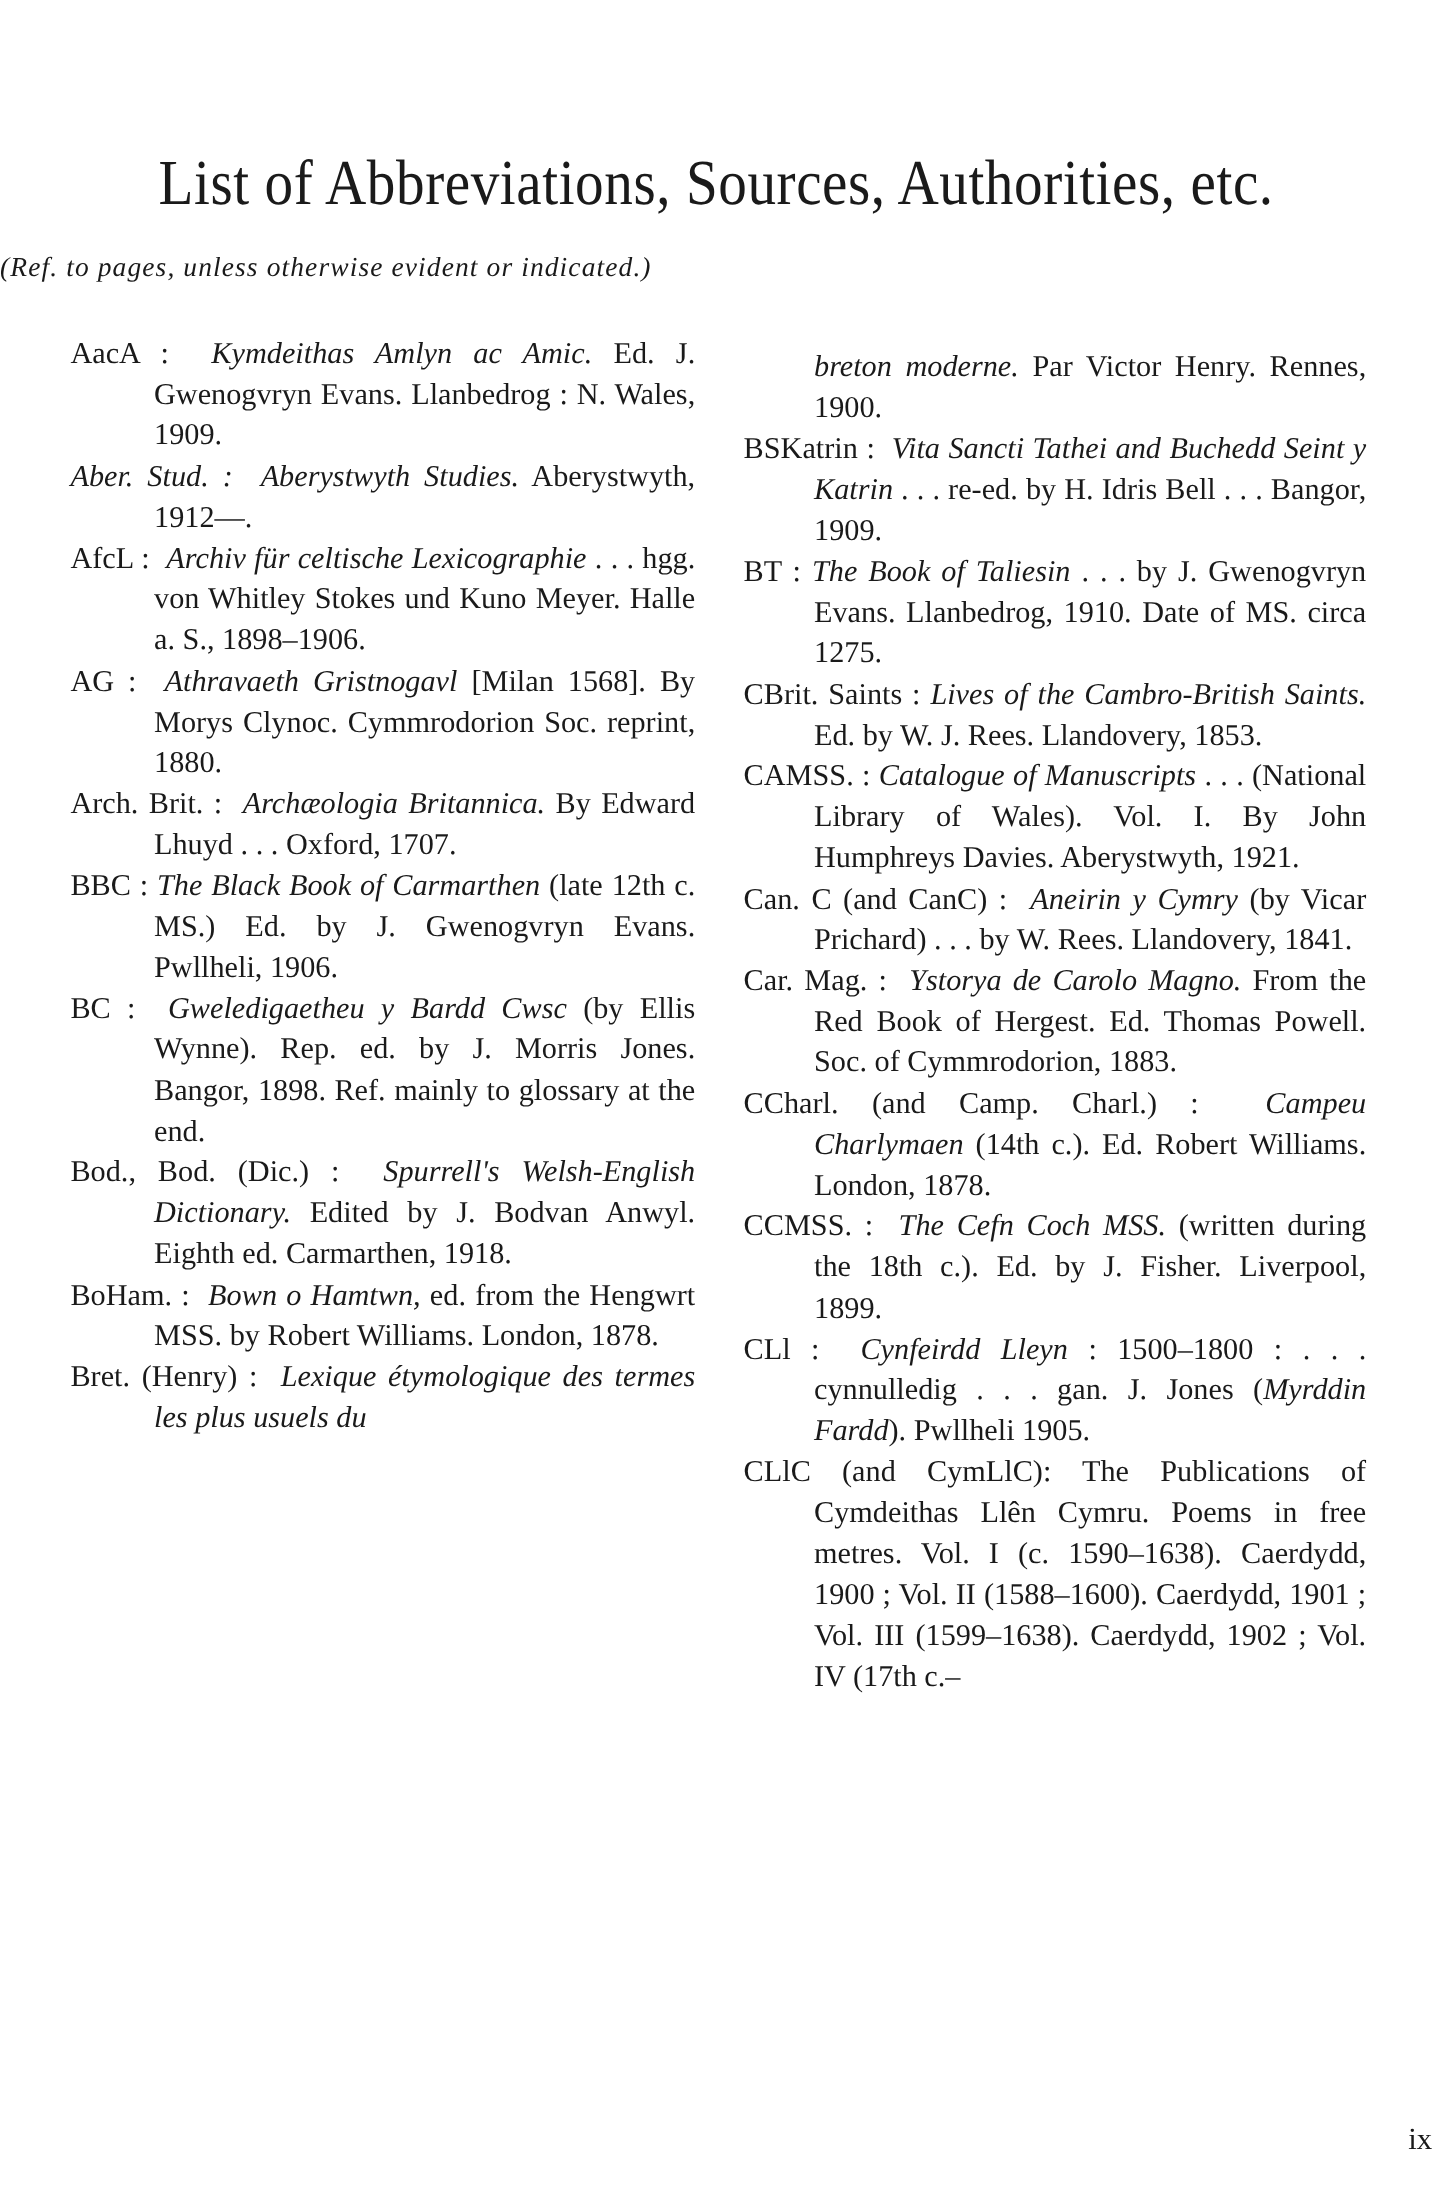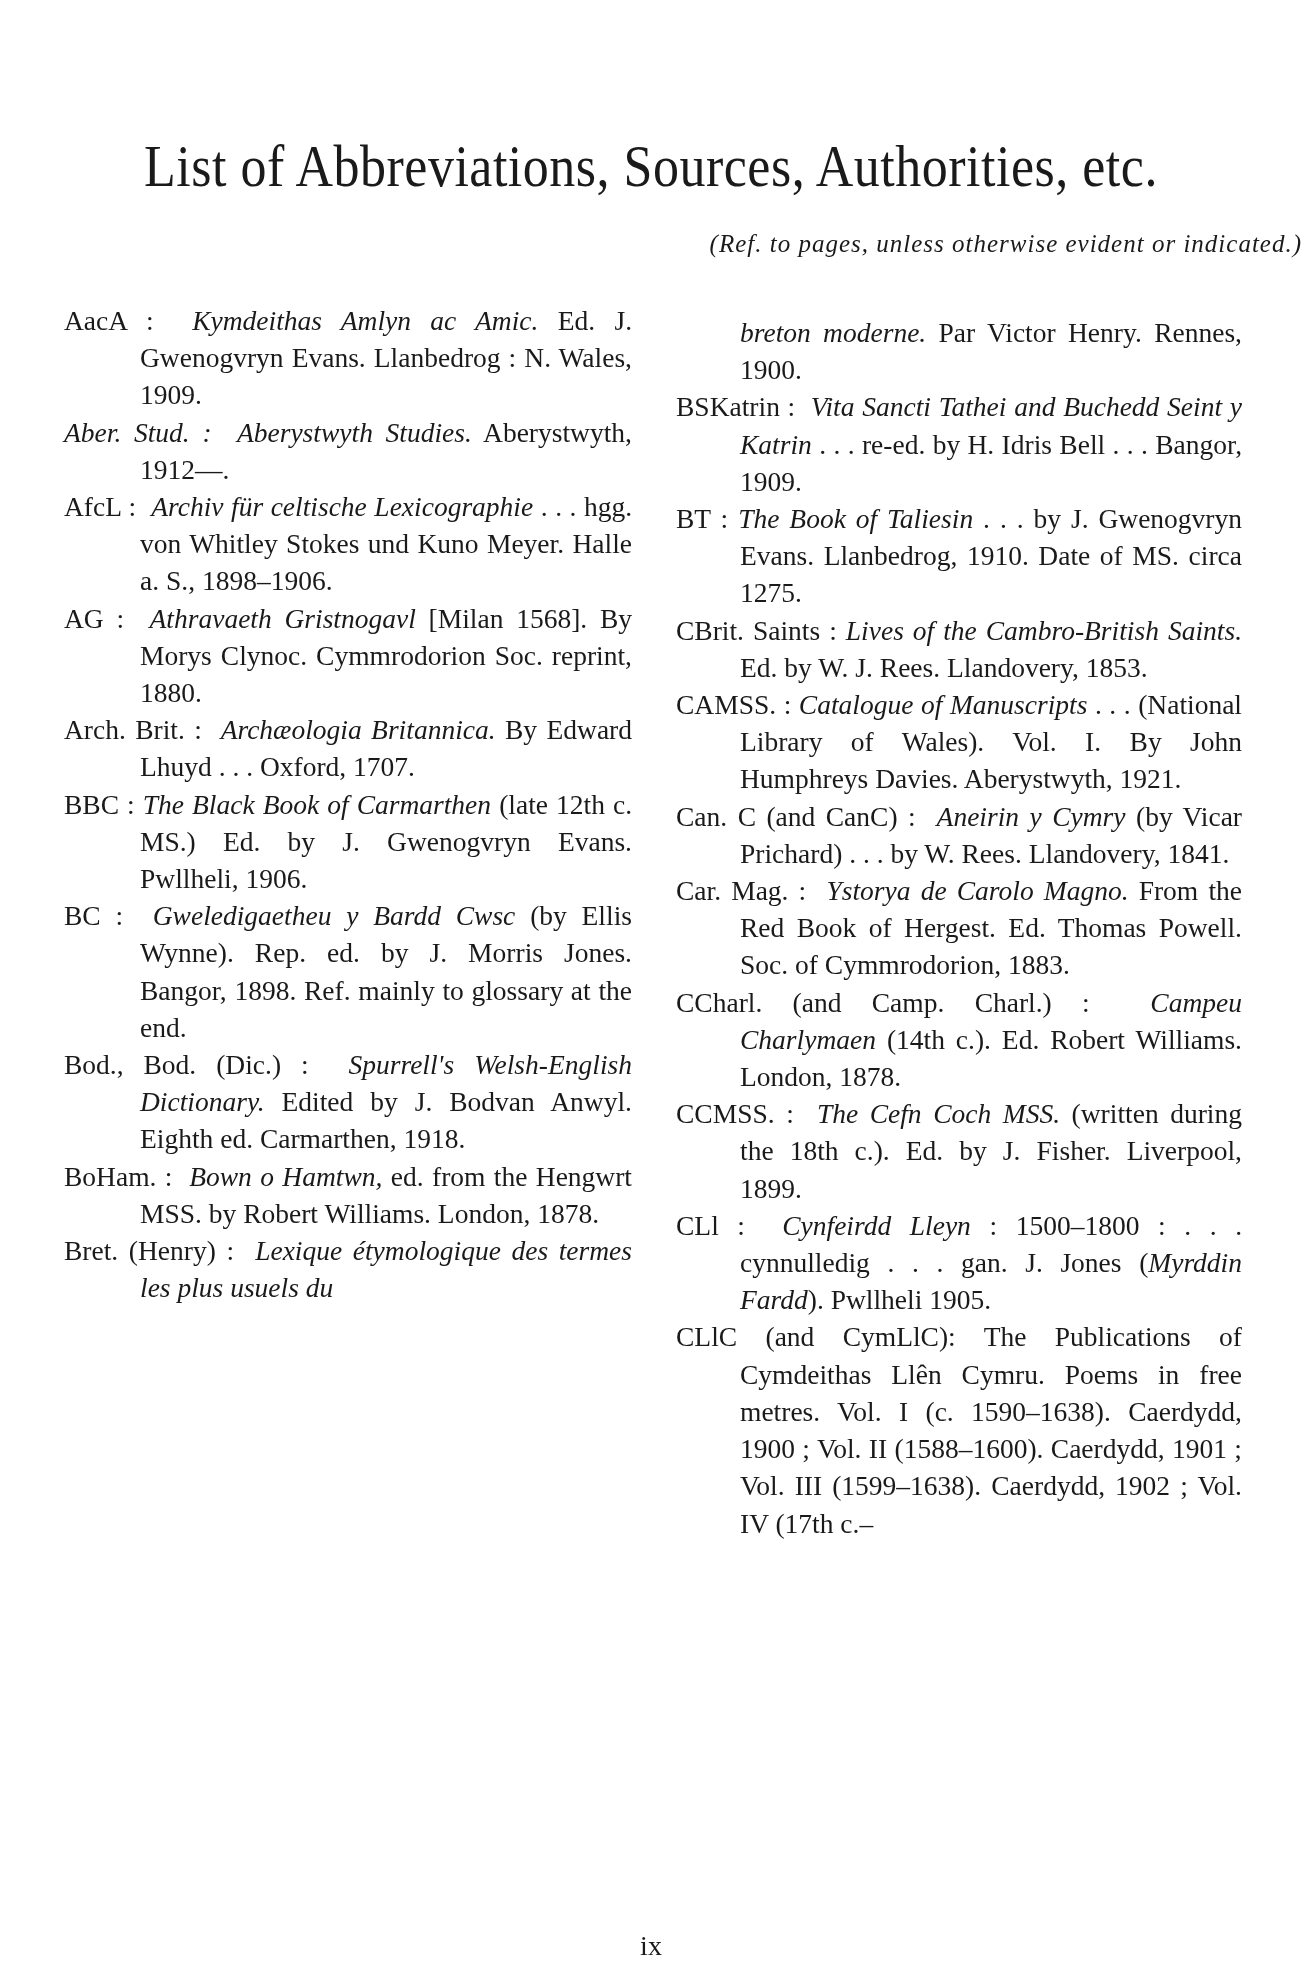--- a/index.html
+++ b/index.html
@@ -6,41 +6,41 @@
   body {
     width: 1302px; height: 1988px; position: relative; overflow: hidden;
     font-family: "Liberation Serif", "DejaVu Serif", serif; color: #1a1a1a;
   }
   .title {
     position: absolute; top: 128px; left: 0; width: 1302px; text-align: center;
     font-size: 52px; letter-spacing: 0.5px; line-height: 70px;
     transform: scaleY(1.12); transform-origin: center top;
   }
   .subtitle {
-    position: absolute; top: 226px; left: 0; width: 1302px; text-align: right;
+    position: absolute; top: 226px; left: 0; width: 1302px; text-align: left;
     font-size: 25px; font-style: italic; letter-spacing: 1px; line-height: 36px;
-    padding-left: 22px; box-sizing: border-box;
+    padding-left: 0; box-sizing: border-box;
   }
   .col {
     position: absolute; top: 302px; width: 568px;
     font-size: 27.5px; line-height: 37.2px;
   }
   .col.left { left: 64px; }
   .col.right { left: 676px; width: 566px; margin-top: 12px; }
   .entry {
     text-align: justify; padding-left: 76px; text-indent: -76px;
     margin: 0;
   }
   .col.right .entry { padding-left: 64px; text-indent: -64px; }
   .col.right .entry.cont { text-indent: 0; }
   .abbr { font-style: normal; }
   .abbr.it { font-style: italic; }
   .t { font-style: italic; }
   .pageno {
-    position: absolute; top: 1928px; left: 0; width: 1302px; text-align: center;
+    position: absolute; top: 1928px; left: 0; width: 1302px; text-align: right;
     font-size: 28px; line-height: 36px;
   }
 </style>
 </head>
 <body>
 
 <div class="title">List of Abbreviations, Sources, Authorities, etc.</div>
 <div class="subtitle">(Ref. to pages, unless otherwise evident or indicated.)</div>
 
 <div class="col left">

